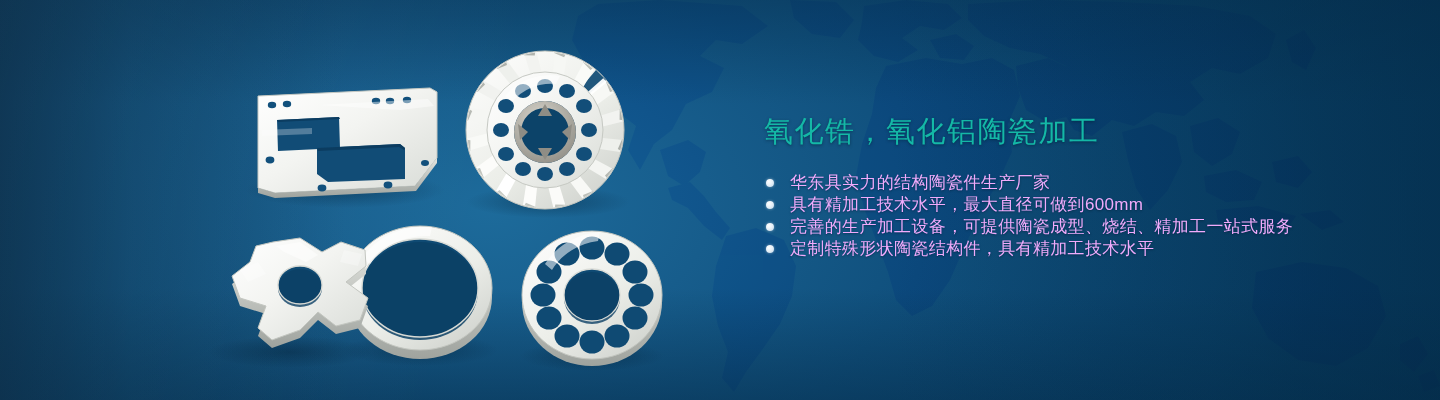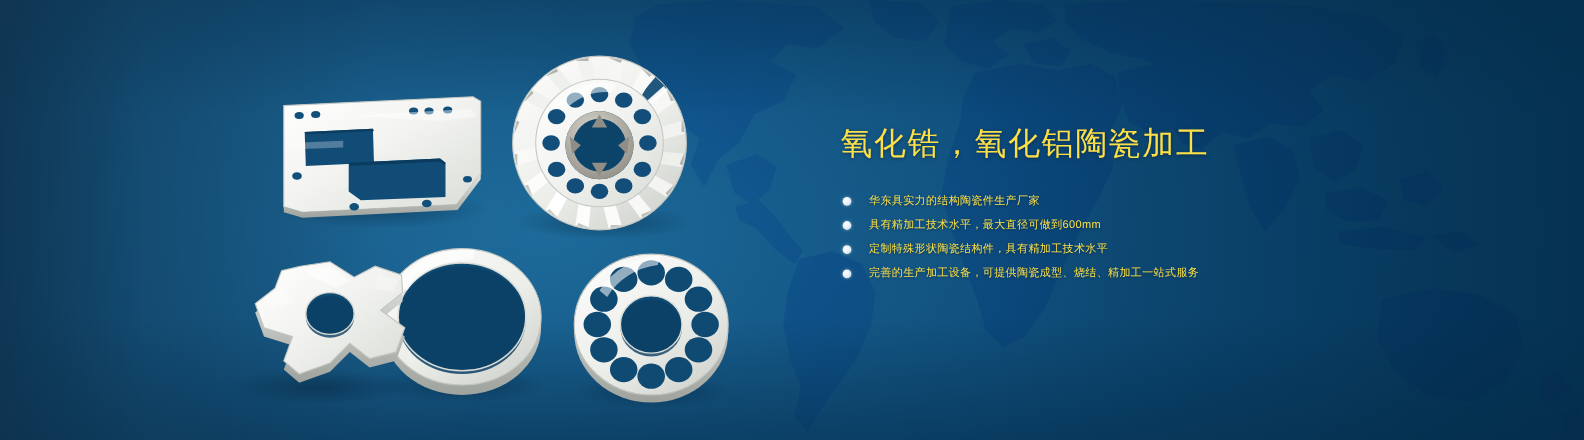--- a/index.html
+++ b/index.html
@@ -46,32 +46,32 @@
   .copy{
     position:absolute;
     left:764px;
     top:112px;
     width:560px;
   }
   .headline{
     font-size:29px;
     line-height:38px;
     letter-spacing:1.5px;
-    color:#fde047;
+    color:#14b8a6;
     font-weight:400;
     text-shadow:0 1px 3px rgba(2,25,45,.55);
     white-space:nowrap;
   }
   .bullets{ list-style:none; margin-top:22px; }
   .bullets li{
     position:relative;
     padding-left:26px;
-    font-size:10px;
+    font-size:17px;
     line-height:22px;
-    color:#fde047;
+    color:#f0abfc;
     letter-spacing:.35px;
     white-space:nowrap;
     text-shadow:0 1px 2px rgba(2,25,45,.5);
   }
   .bullets li .dot{
     position:absolute;
     left:2px; top:7px;
     width:8px; height:8px;
     border-radius:50%;
     background:radial-gradient(circle at 35% 32%, #ffffff 0%, #e6f0f8 48%, #bcd6e8 100%);
@@ -393,22 +393,22 @@
       <li>
         <span class="dot"></span>
         <span>华东具实力的结构陶瓷件生产厂家</span>
       </li>
       <li>
         <span class="dot"></span>
         <span>具有精加工技术水平，最大直径可做到600mm</span>
       </li>
       <li>
         <span class="dot"></span>
-        <span>定制特殊形状陶瓷结构件，具有精加工技术水平</span>
+        <span>完善的生产加工设备，可提供陶瓷成型、烧结、精加工一站式服务</span>
       </li>
       <li>
         <span class="dot"></span>
-        <span>完善的生产加工设备，可提供陶瓷成型、烧结、精加工一站式服务</span>
+        <span>定制特殊形状陶瓷结构件，具有精加工技术水平</span>
       </li>
     </ul>
   </div>
 
 </div>
 
 </body></html>

